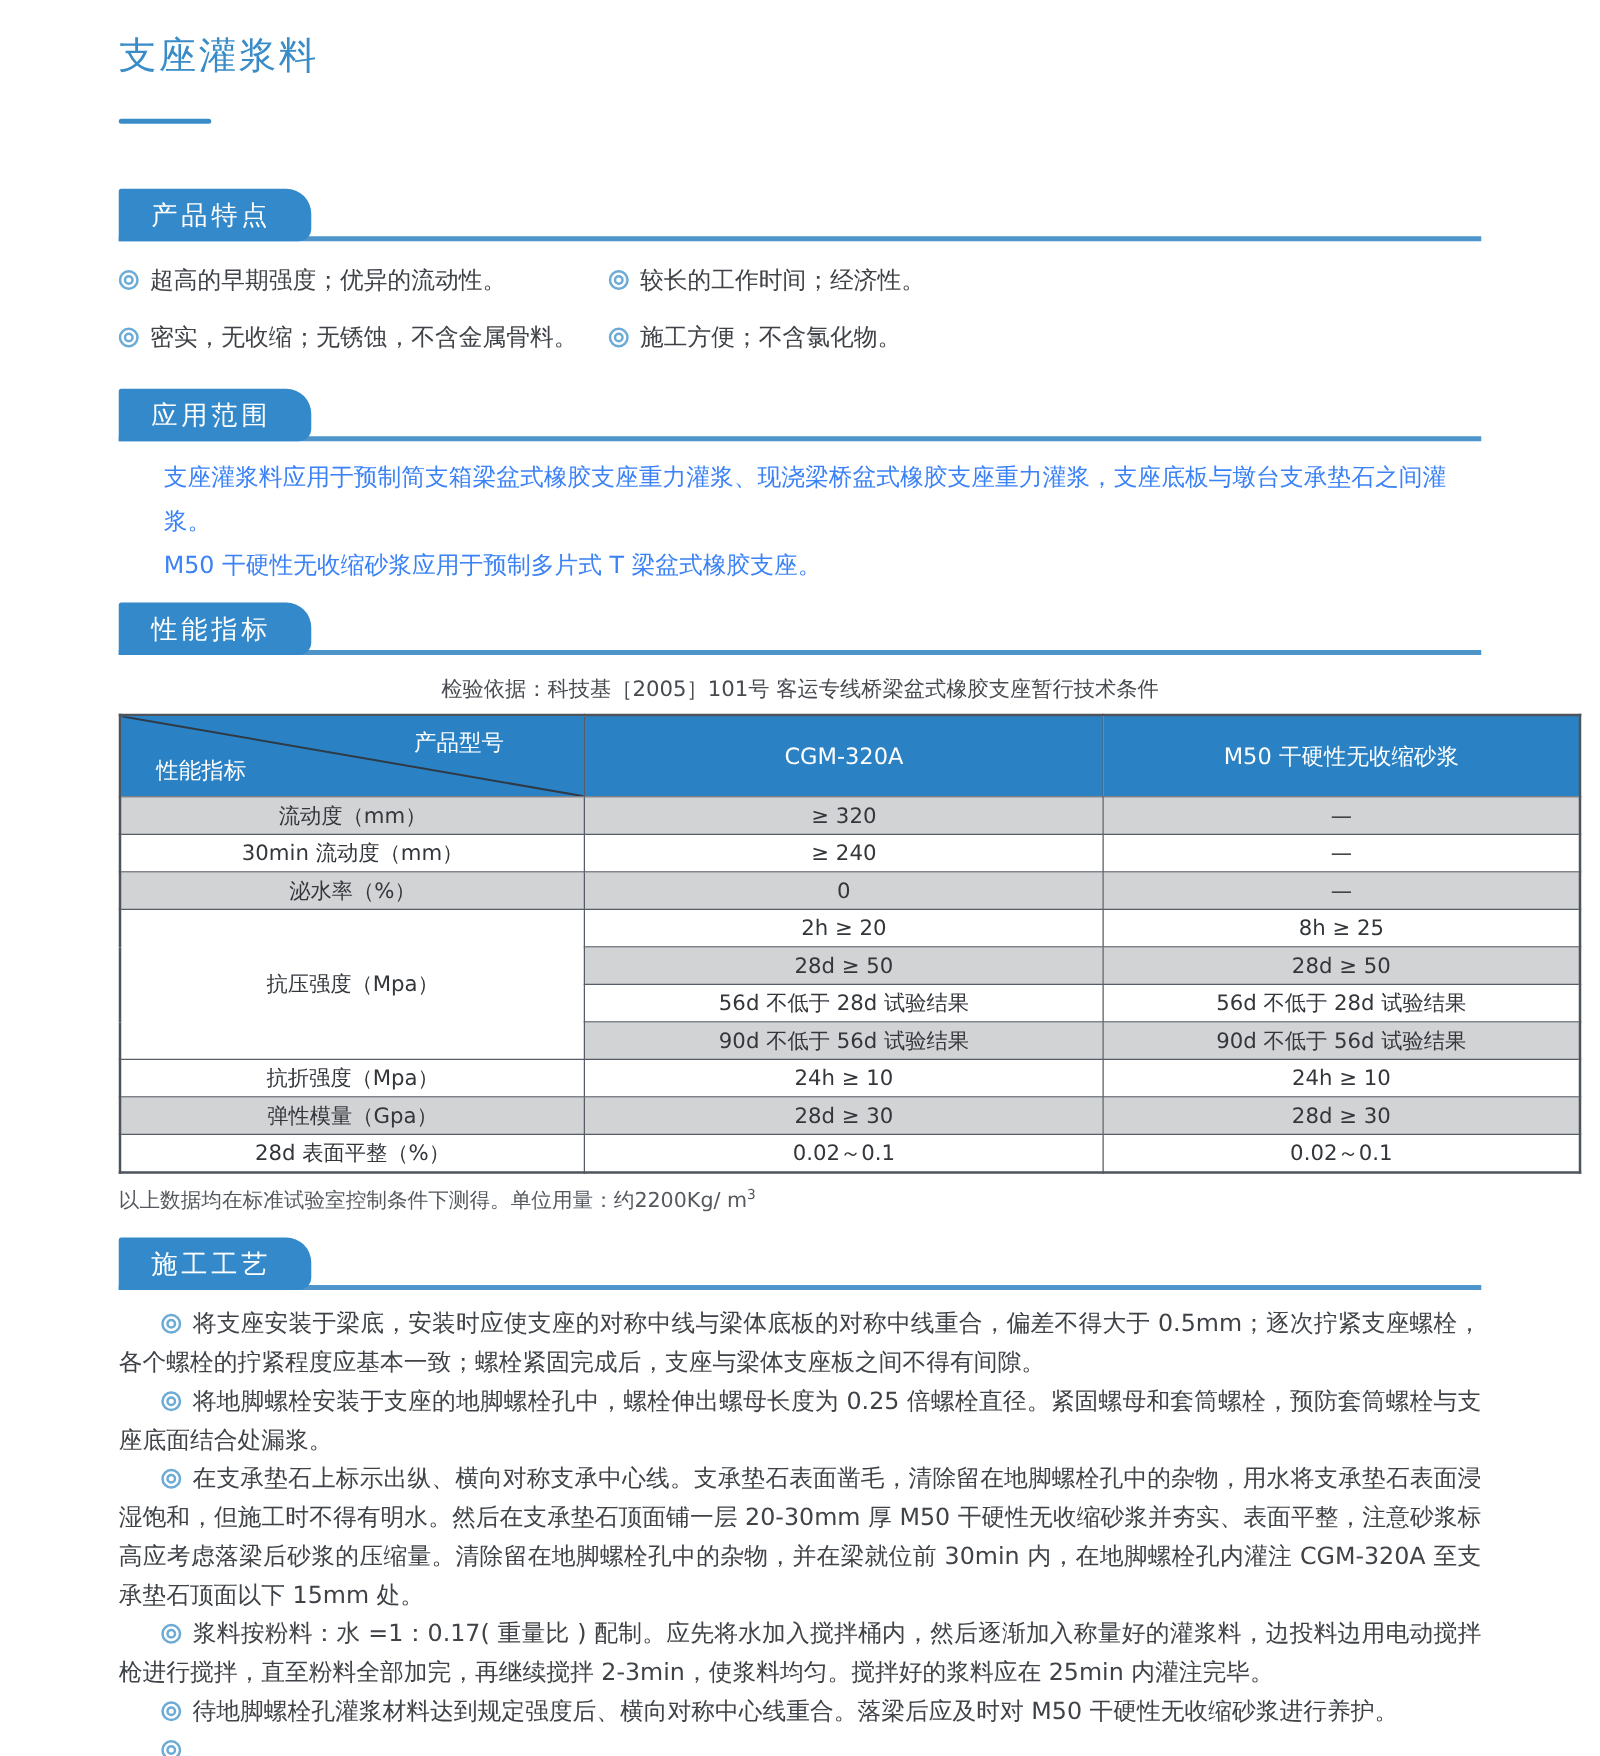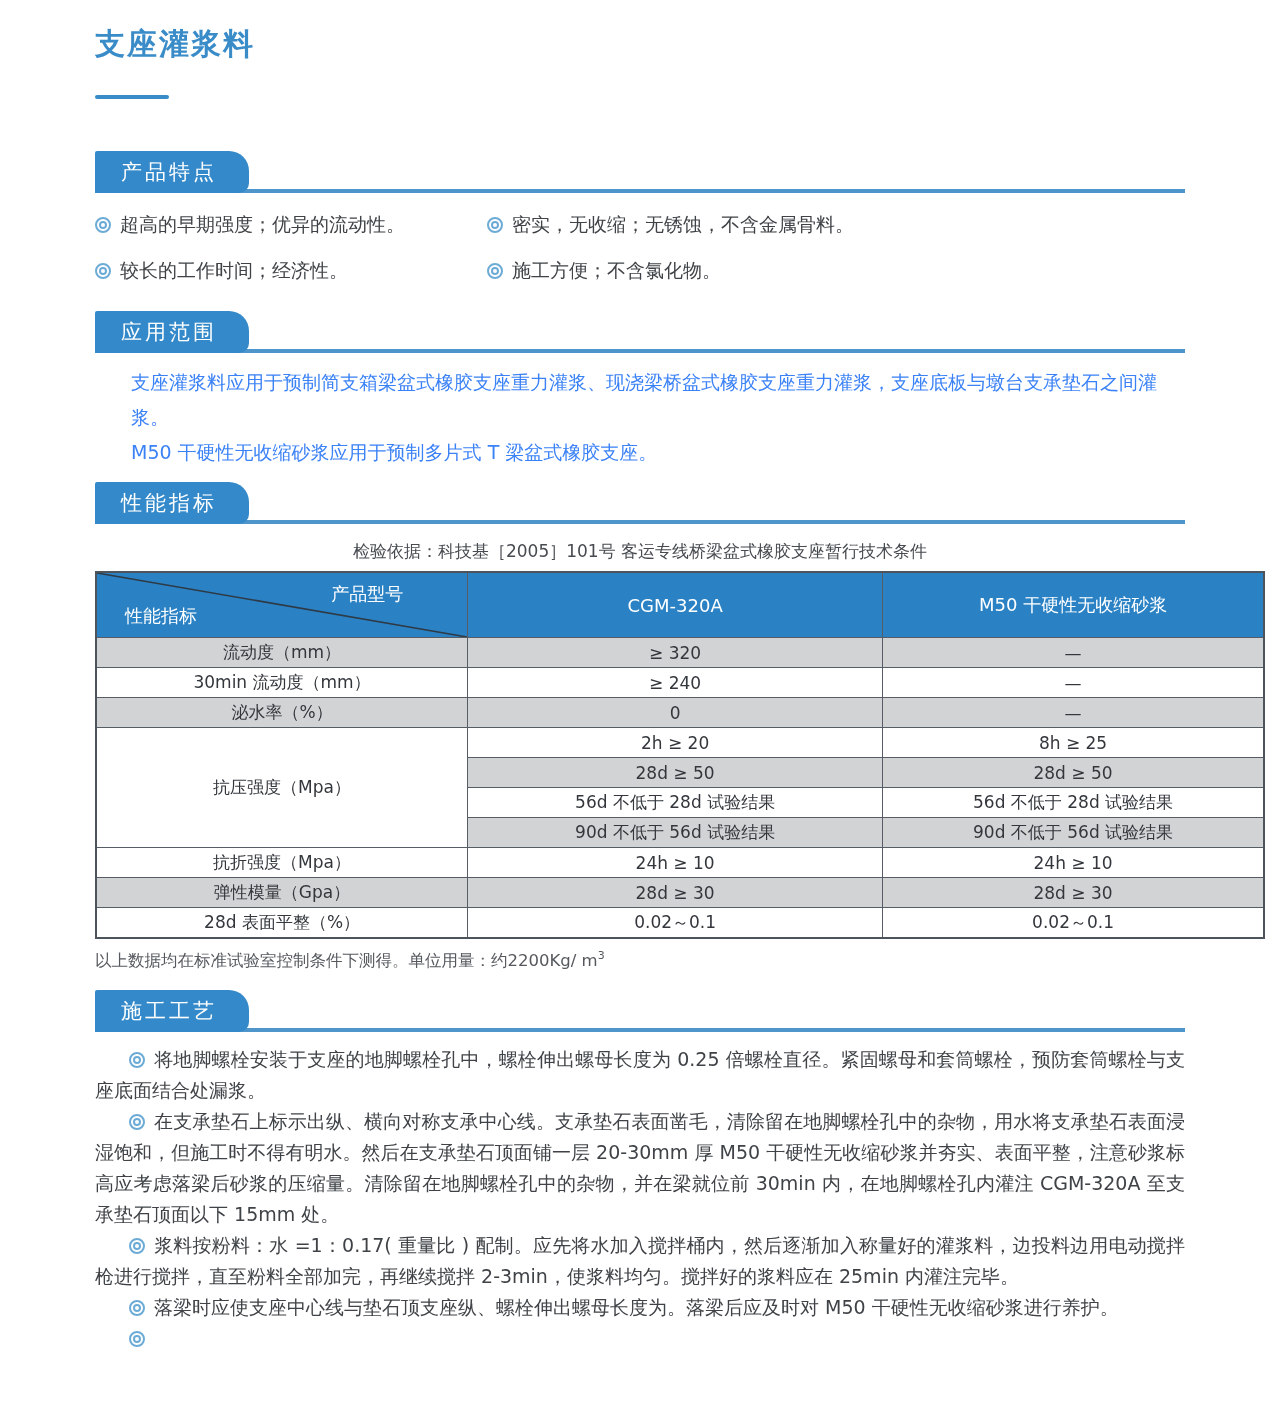--- a/index.html
+++ b/index.html
@@ -4,21 +4,21 @@
 <style>
   html,body{margin:0;padding:0;}
   body{
     width:1280px;height:1405px;overflow:hidden;background:#ffffff;
     font-family:"DejaVu Sans","Liberation Sans",sans-serif;
     color:#3f4347;-webkit-font-smoothing:antialiased;
   }
   .page{padding:18px 95px 0 95px;}
 
   
-  .doc-title{font-size:30px;font-weight:bold;color:#3a8cc8;letter-spacing:2px;margin-top:6px;}
+  .doc-title{font-size:30px;font-weight:normal;color:#3a8cc8;letter-spacing:2px;margin-top:6px;}
   .title-dash{width:74px;height:4px;background:#3a8cc8;border-radius:2px;margin-top:30px;}
 
   
   .sec-head{position:relative;height:42px;margin-top:0;}
   .sec-rule{position:absolute;left:0;right:0;bottom:0;height:4px;background:#4e95cb;z-index:1;}
   .badge{
     position:relative;z-index:2;display:inline-block;height:42px;line-height:42px;
     background:#3389c9;color:#ffffff;font-size:21px;font-weight:normal;letter-spacing:3px;
     padding:0 32px 0 26px;border-radius:2px 20px 10px 0;
   }
@@ -75,22 +75,22 @@
 
   <div class="doc-title">支座灌浆料</div>
   <div class="title-dash"></div>
 
   <div class="sec-head sp-feat">
     <div class="sec-rule"></div>
     <span class="badge">产品特点</span>
   </div>
   <div class="features">
     <div class="feat"><span class="ring"></span><span>超高的早期强度；优异的流动性。</span></div>
+    <div class="feat"><span class="ring"></span><span>较长的工作时间；经济性。</span></div>
     <div class="feat"><span class="ring"></span><span>密实，无收缩；无锈蚀，不含金属骨料。</span></div>
-    <div class="feat"><span class="ring"></span><span>较长的工作时间；经济性。</span></div>
     <div class="feat"><span class="ring"></span><span>施工方便；不含氯化物。</span></div>
   </div>
 
   <div class="sec-head sp-app">
     <div class="sec-rule"></div>
     <span class="badge">应用范围</span>
   </div>
   <div class="app-lines">
     <div class="app-line">支座灌浆料应用于预制简支箱梁盆式橡胶支座重力灌浆、现浇梁桥盆式橡胶支座重力灌浆，支座底板与墩台支承垫石之间灌浆。</div>
     <div class="app-line">M50 干硬性无收缩砂浆应用于预制多片式 T 梁盆式橡胶支座。</div>
@@ -172,20 +172,21 @@
     </tbody>
   </table>
 
   <div class="footnote"><span>以上数据均在标准试验室控制条件下测得。单位用量：约2200Kg/ m</span><sup>3</sup></div>
 
   <div class="sec-head sp-cons">
     <div class="sec-rule"></div>
     <span class="badge">施工工艺</span>
   </div>
   <div class="cparas">
+    <p class="cpara"><span class="ring"></span><span>将支座安装于梁底，安装时应使支座的对称中线与梁体底板的对称中线重合，偏差不得大于 0.5mm；逐次拧紧支座螺栓，各个螺栓的拧紧程度应基本一致；螺栓紧固完成后，支座与梁体支座板之间不得有间隙。</span></p>
     <p class="cpara"><span class="ring"></span><span>将地脚螺栓安装于支座的地脚螺栓孔中，螺栓伸出螺母长度为 0.25 倍螺栓直径。紧固螺母和套筒螺栓，预防套筒螺栓与支座底面结合处漏浆。</span></p>
     <p class="cpara"><span class="ring"></span><span>在支承垫石上标示出纵、横向对称支承中心线。支承垫石表面凿毛，清除留在地脚螺栓孔中的杂物，用水将支承垫石表面浸湿饱和，但施工时不得有明水。然后在支承垫石顶面铺一层 20-30mm 厚 M50 干硬性无收缩砂浆并夯实、表面平整，注意砂浆标高应考虑落梁后砂浆的压缩量。清除留在地脚螺栓孔中的杂物，并在梁就位前 30min 内，在地脚螺栓孔内灌注 CGM-320A 至支承垫石顶面以下 15mm 处。</span></p>
     <p class="cpara"><span class="ring"></span><span>浆料按粉料：水 =1：0.17( 重量比 ) 配制。应先将水加入搅拌桶内，然后逐渐加入称量好的灌浆料，边投料边用电动搅拌枪进行搅拌，直至粉料全部加完，再继续搅拌 2-3min，使浆料均匀。搅拌好的浆料应在 25min 内灌注完毕。</span></p>
-    <p class="cpara"><span class="ring"></span><span>落梁时应使支座中心线与垫石顶支座纵、螺栓伸出螺母长度为。落梁后应及时对 M50 干硬性无收缩砂浆进行养护。</span></p>
+    <p class="cpara"><span class="ring"></span><span>待地脚螺栓孔灌浆材料达到规定强度后、横向对称中心线重合。落梁后应及时对 M50 干硬性无收缩砂浆进行养护。</span></p>
     <p class="cpara"><span class="ring"></span></p>
   </div>
 
 </div>
 
 </body></html>

